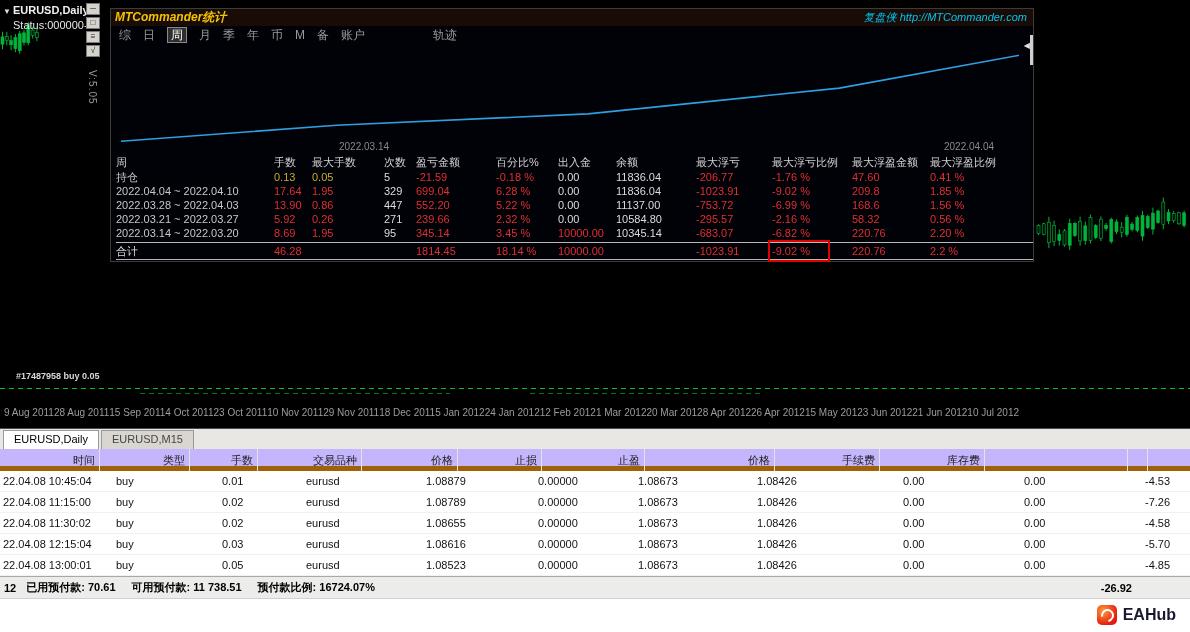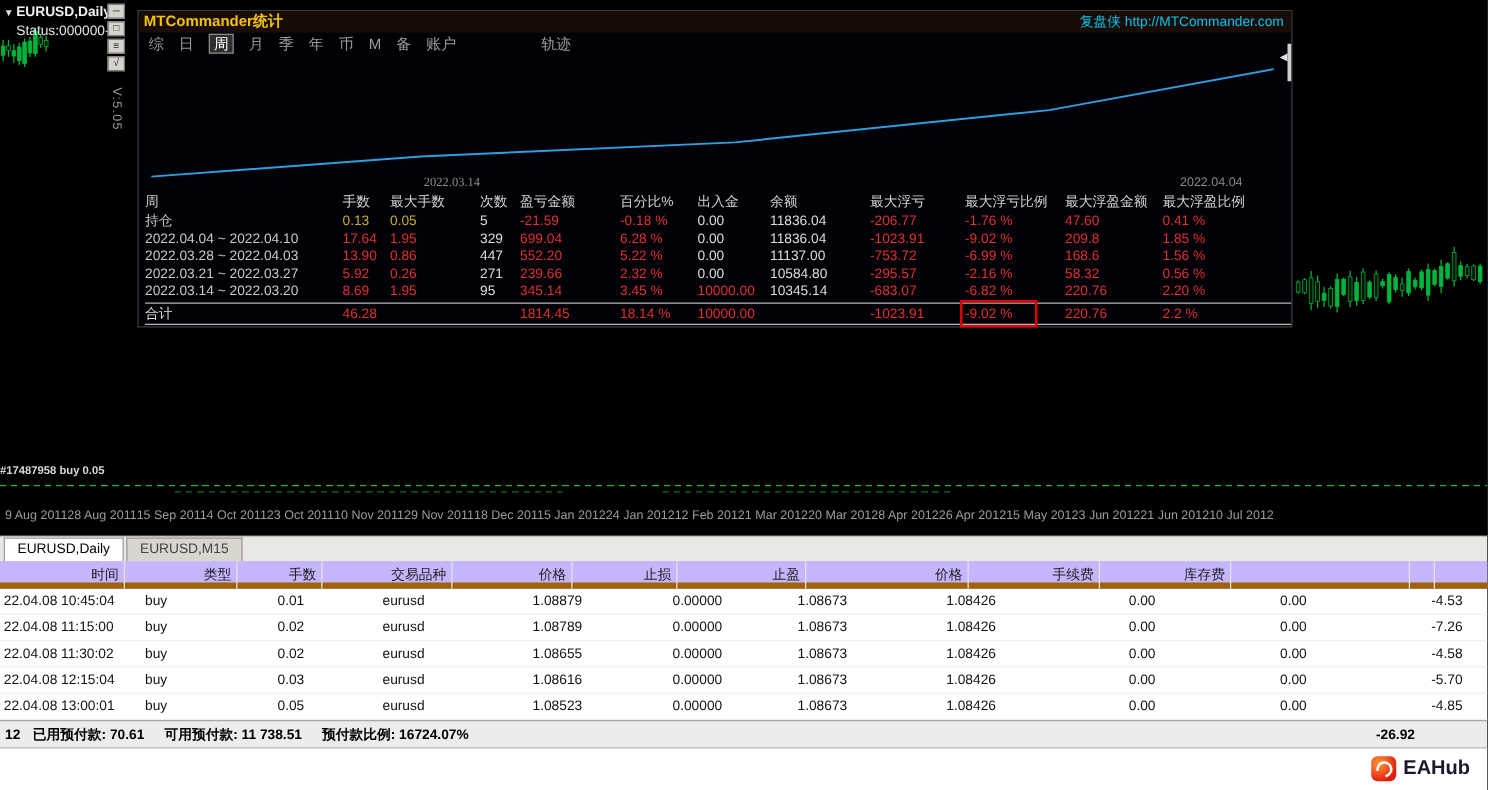--- a/index.html
+++ b/index.html
@@ -9,52 +9,52 @@
     background:#000; font-family:"Liberation Sans","DejaVu Sans",sans-serif;
   }
   
   .symbol-title { position:absolute; left:3px; top:4px; color:#f0f0f0; font-size:11px; font-weight:bold; z-index:5; }
   .symbol-title .tri { font-size:8px; margin-right:2px; color:#ddd; }
   .status-label { position:absolute; left:13px; top:19px; color:#e6e6e6; font-size:11px; z-index:5; }
   .mini-toolbar { position:absolute; left:86px; top:3px; display:flex; flex-direction:column; gap:2px; z-index:6; }
   .mini-btn { width:14px; height:12px; background:#d6d3cc; border:1px solid #7a7a7a; color:#222;
               font-size:8px; line-height:10px; text-align:center; }
   .v-label { position:absolute; left:87px; top:70px; writing-mode:vertical-rl; color:#9a9a9a; font-size:10px; z-index:5; letter-spacing:1px; }
-  .order-label { position:absolute; left:0; top:371px; color:#d8d8d8; font-size:9px; font-weight:bold; z-index:4; }
+  .order-label { position:absolute; left:16px; top:371px; color:#d8d8d8; font-size:9px; font-weight:bold; z-index:4; }
   .candles { position:absolute; z-index:1; }
   #candles-left { left:0; top:2px; }
   #candles-right { left:1036px; top:183px; }
   .dash-line { position:absolute; height:1px; z-index:2;
     background:repeating-linear-gradient(90deg,#00c23a 0 5px,transparent 5px 9px); }
   .dash-main { top:388px; left:0; width:1190px; }
   .dash-seg1 { top:393px; left:140px; width:310px; opacity:.6; }
   .dash-seg2 { top:393px; left:530px; width:230px; opacity:.6; }
   .time-axis { position:absolute; top:405px; left:0; width:1052px; height:18px;
     display:flex; padding:2px 6px 0 4px;
     color:#9c9c9c; font-size:10px; z-index:3; }
   .axis-label { white-space:nowrap; }
 
   
   .mt-panel { position:absolute; left:110px; top:8px; width:924px; height:254px;
     background:#010108; border:1px solid #3c3c3c; z-index:10; }
   .panel-titlebar { display:flex; justify-content:space-between; align-items:center;
-    height:17px; padding:0 6px 0 4px; background:#190c06; }
+    height:17px; padding:0 6px 0 4px; background:#190c06;font-style:italic; }
   .panel-title { color:#f4c400; font-size:12px; font-weight:bold; }
   .panel-brand { color:#00c4f0; font-size:11px; }
   .panel-menu { display:flex; align-items:center; height:18px; padding:0 0 0 8px;
     gap:12px; color:#9a9a9a; font-size:12px; }
   .menu-item { cursor:default; line-height:14px; }
   .menu-item.active { color:#fff; border:1px solid #8a8a8a; background:#2e2e2e; padding:0 3px; }
   .menu-item.trailing { margin-left:56px; }
   .panel-scroll-arrow { position:absolute; right:3px; top:32px; color:#e0e0e0; font-size:8px; }
   .panel-scrollbar { position:absolute; right:0; top:26px; width:3px; height:30px; background:#cfcfcf; }
   .panel-chart { position:relative; height:110px; }
   .panel-chart svg { position:absolute; inset:0; }
   .pc-label { position:absolute; color:#8a8a8a; font-size:10px; bottom:2px; }
-  .pc-left { left:228px;font-family:Liberation Serif, serif; } .pc-right { left:833px; }
+  .pc-left { left:228px; } .pc-right { left:833px; }
   .panel-table { font-size:11px; padding-left:5px; }
   .ptable-row { display:grid;
     grid-template-columns:158px 38px 72px 32px 80px 62px 58px 80px 76px 80px 78px 1fr;
     height:14px; line-height:14px; white-space:nowrap; }
   .ptable-row.head { height:16px; line-height:16px; }
   .ptable-row.total-row { position:relative; height:18px; line-height:17px;
     border-top:1px solid #b8b8b8; border-bottom:1px solid #b8b8b8; margin-top:2px; }
   .c-h { color:#d2d2d2; } .c-s { color:#c8c8c8; } .c-w { color:#dcdcdc; }
   .c-r { color:#e03030; } .c-y { color:#c9ab2d; }
   .hl-box { position:absolute; left:652px; top:-3px; width:62px; height:22px;

